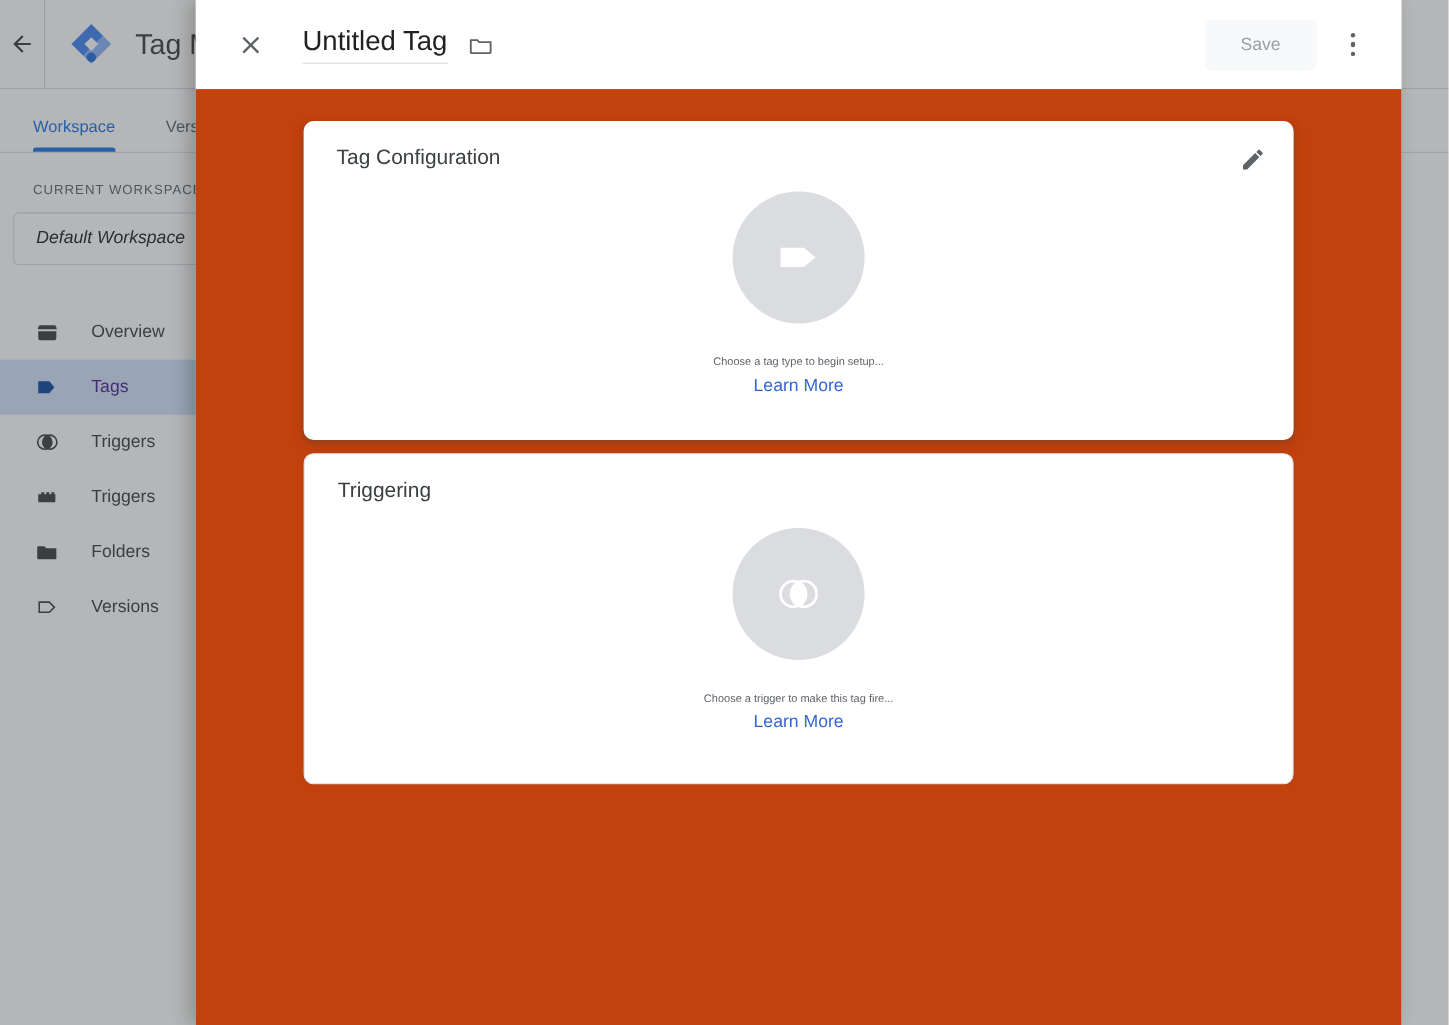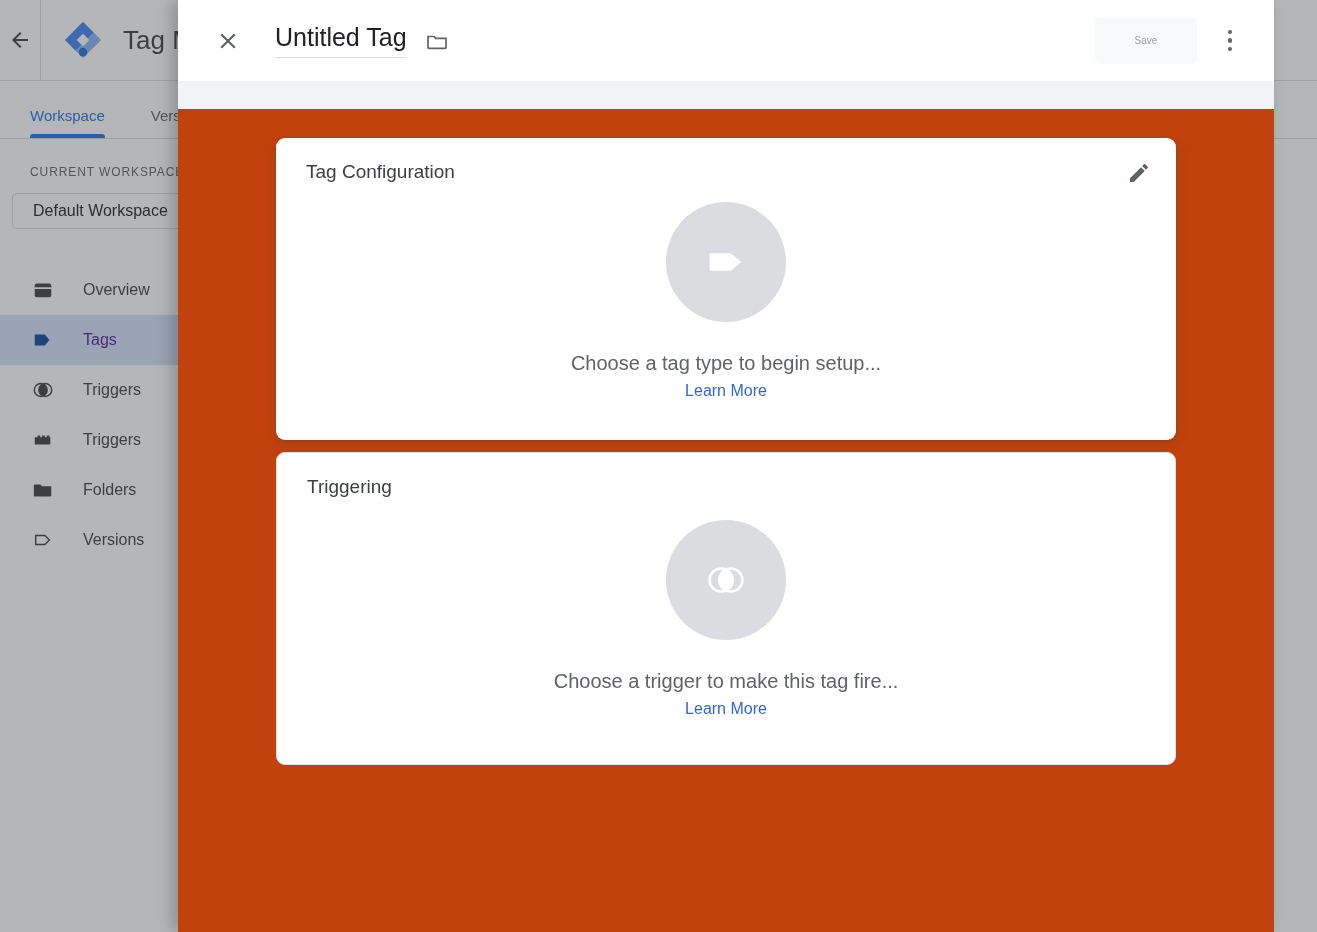--- a/index.html
+++ b/index.html
@@ -111,30 +111,31 @@
     font-size: 12px;
     letter-spacing: 0.9px;
     color: #5f6368;
     padding-left: 30px;
     margin-bottom: 14px;
     white-space: nowrap;
   }
 
   .ws-box {
     margin: 0 12px 0 12px;
-    height: 36px;
+    height: 48px;
     border: 1px solid #dadce0;
     border-radius: 5px;
     display: flex;
     align-items: center;
     padding-left: 20px;
     font-size: 16px;
     color: #202124;
     white-space: nowrap;
     overflow: hidden;
+    font-style: italic;
   }
 
   .nav-list { margin-top: 36px; }
 
   .nav-item {
     height: 50px;
     display: flex;
     align-items: center;
     padding-left: 30px;
     gap: 27px;
@@ -167,21 +168,20 @@
   .modal {
     position: absolute;
     left: 178px; top: 0;
     width: 1096px;
     height: 932px;
     background: #f1f3f4;
     z-index: 50;
     box-shadow: -6px 0 16px rgba(0,0,0,0.22);
     display: flex;
     flex-direction: column;
-    gap: 28px;
   }
 
   .modal-header {
     height: 81px;
     flex: 0 0 81px;
     background: #ffffff;
     display: flex;
     align-items: center;
     padding: 0 24px 0 30px;
   }
@@ -212,21 +212,21 @@
   .folder-icon { width: 24px; height: 24px; color: #5f6368; }
 
   .header-spacer { flex: 1 1 auto; }
 
   .save-btn {
     min-width: 102px;
     height: 46px;
     border-radius: 5px;
     background: #f8f9fa;
     color: #9aa0a6;
-    font-size: 10px;
+    font-size: 16px;
     display: flex; align-items: center; justify-content: center;
     border: none;
     font-family: inherit;
     cursor: default;
   }
 
   .kebab-btn {
     width: 40px; height: 40px;
     margin-left: 13px;
     display: flex; flex-direction: column;
@@ -295,21 +295,21 @@
   .empty-circle {
     width: 120px; height: 120px;
     border-radius: 50%;
     background: #dadce0;
     display: flex; align-items: center; justify-content: center;
     margin-top: 18px;
   }
 
   .empty-text {
     margin-top: 30px;
-    font-size: 20px;
+    font-size: 10px;
     color: #5f6368;
   }
 
   .learn-more {
     margin-top: 7px;
     font-size: 16px;
     color: #3367d6;
     text-decoration: none;
   }
 

